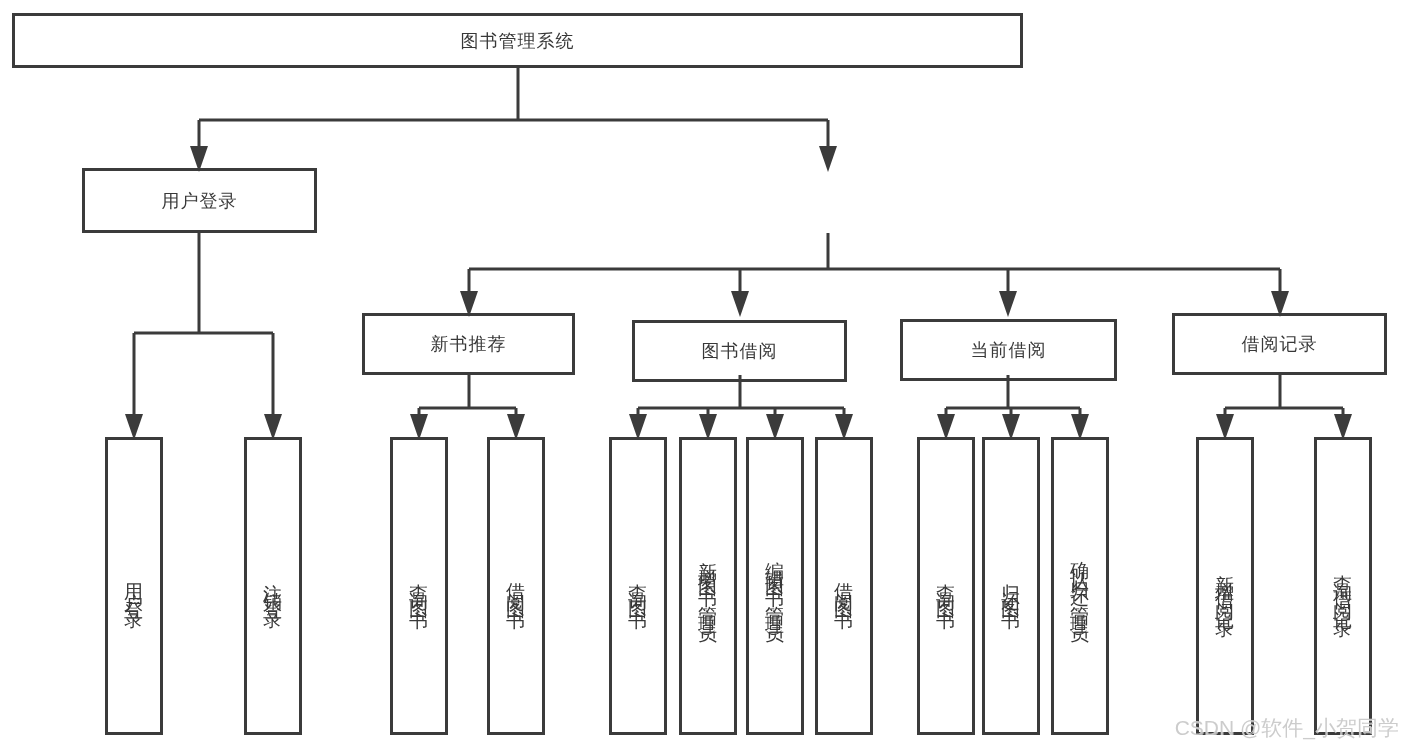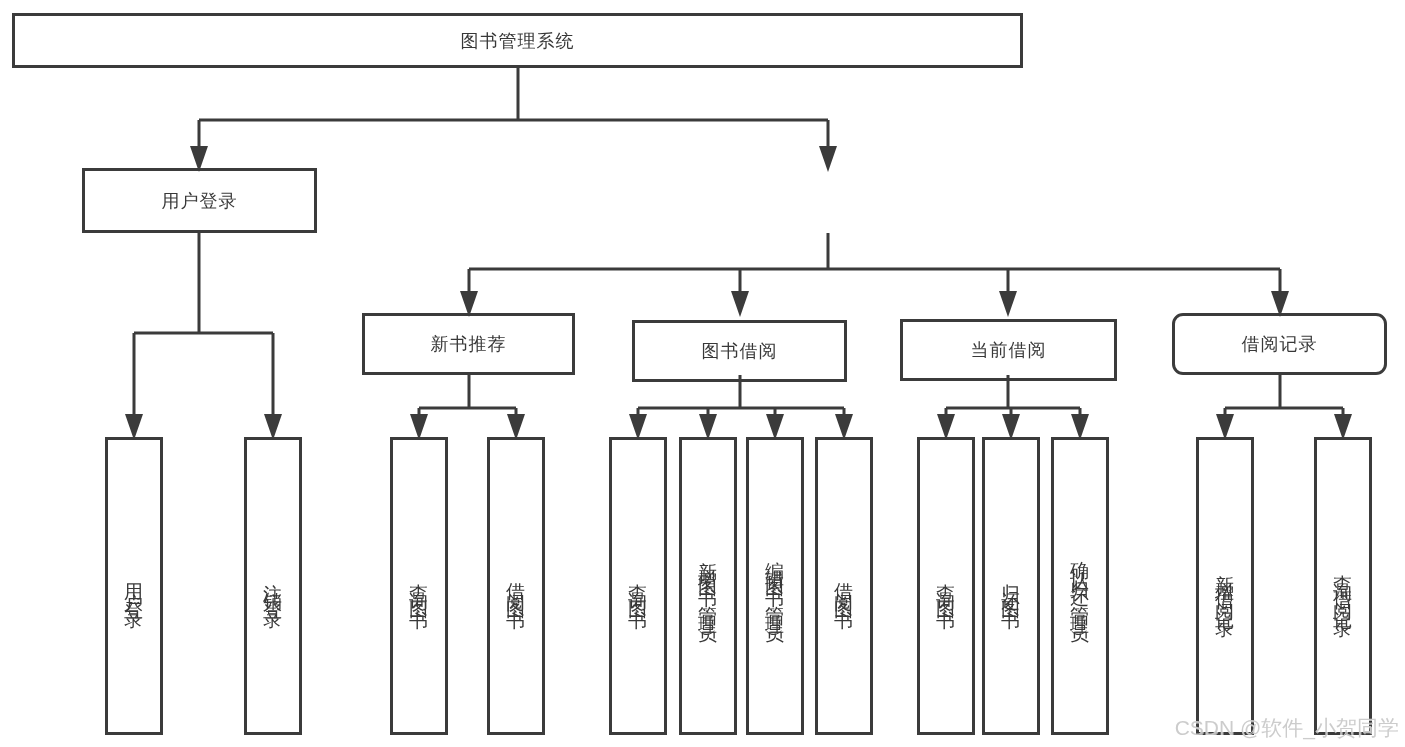--- a/index.html
+++ b/index.html
@@ -126,21 +126,21 @@
 
   <div class="hbox" style="left:362px; top:313px; width:213px; height:62px;">
     <span>新书推荐</span>
   </div>
   <div class="hbox" style="left:632px; top:320px; width:215px; height:62px;">
     <span>图书借阅</span>
   </div>
   <div class="hbox" style="left:900px; top:313px; width:217px; height:62px;margin-top:6px;">
     <span>当前借阅</span>
   </div>
-  <div class="hbox" style="left:1172px; top:313px; width:215px; height:62px;border-radius:11px;">
+  <div class="hbox" style="left:1172px; top:313px; width:215px; height:62px;">
     <span>借阅记录</span>
   </div>
 
   <div class="vbox" style="left:105px;">
     <span>用户登录</span>
   </div>
   <div class="vbox" style="left:244px;">
     <span>注销登录</span>
   </div>
 

